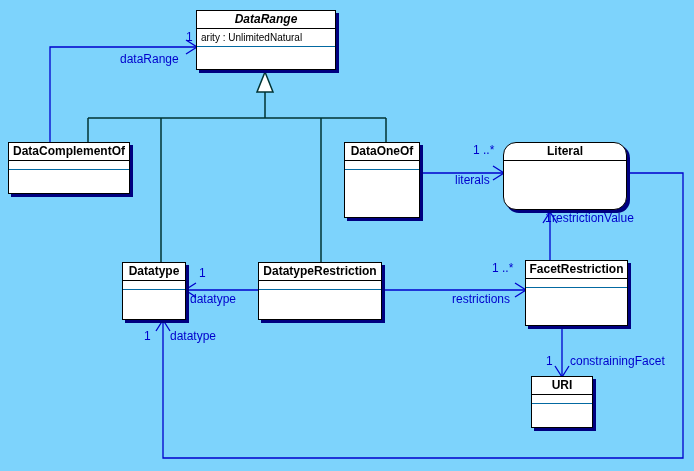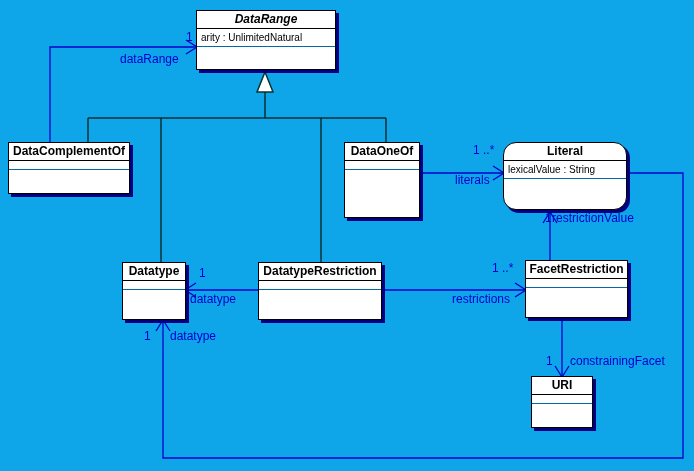--- a/index.html
+++ b/index.html
@@ -4,21 +4,21 @@
 <style>
   html, body {
     margin: 0;
     padding: 0;
     background: #ffffff;
   }
   #diagram-root {
     position: relative;
     width: 694px;
     height: 471px;
-    background: #0ea5e9;
+    background: #7dd3fc;
     font-family: "Liberation Sans", sans-serif;
     overflow: hidden;
   }
   #edge-layer {
     position: absolute;
     left: 0;
     top: 0;
     width: 694px;
     height: 471px;
   }
@@ -154,37 +154,36 @@
   </div>
 
   <div class="uml-class" style="left:344px; top:142px; width:76px; height:76px;">
     <div class="class-name-row">DataOneOf</div>
     <div class="class-attr-row empty"></div>
     <div class="class-ops-row"></div>
   </div>
 
   <div class="uml-class" style="left:503px; top:142px; width:124px; height:68px;border-radius:13px;">
     <div class="class-name-row">Literal</div>
-    <div class="class-attr-row">lexicalValue : String</div>
     <div class="class-ops-row"></div>
   </div>
 
   <div class="uml-class" style="left:122px; top:262px; width:64px; height:58px;">
     <div class="class-name-row">Datatype</div>
     <div class="class-attr-row empty"></div>
     <div class="class-ops-row"></div>
   </div>
 
   <div class="uml-class" style="left:258px; top:262px; width:124px; height:58px;">
     <div class="class-name-row">DatatypeRestriction</div>
     <div class="class-attr-row empty"></div>
     <div class="class-ops-row"></div>
   </div>
 
-  <div class="uml-class" style="left:525px; top:260px; width:103px; height:58px;">
+  <div class="uml-class" style="left:525px; top:260px; width:103px; height:66px;">
     <div class="class-name-row">FacetRestriction</div>
     <div class="class-attr-row empty"></div>
     <div class="class-ops-row"></div>
   </div>
 
   <div class="uml-class" style="left:531px; top:376px; width:62px; height:52px;">
     <div class="class-name-row">URI</div>
     <div class="class-attr-row empty"></div>
     <div class="class-ops-row"></div>
   </div>

